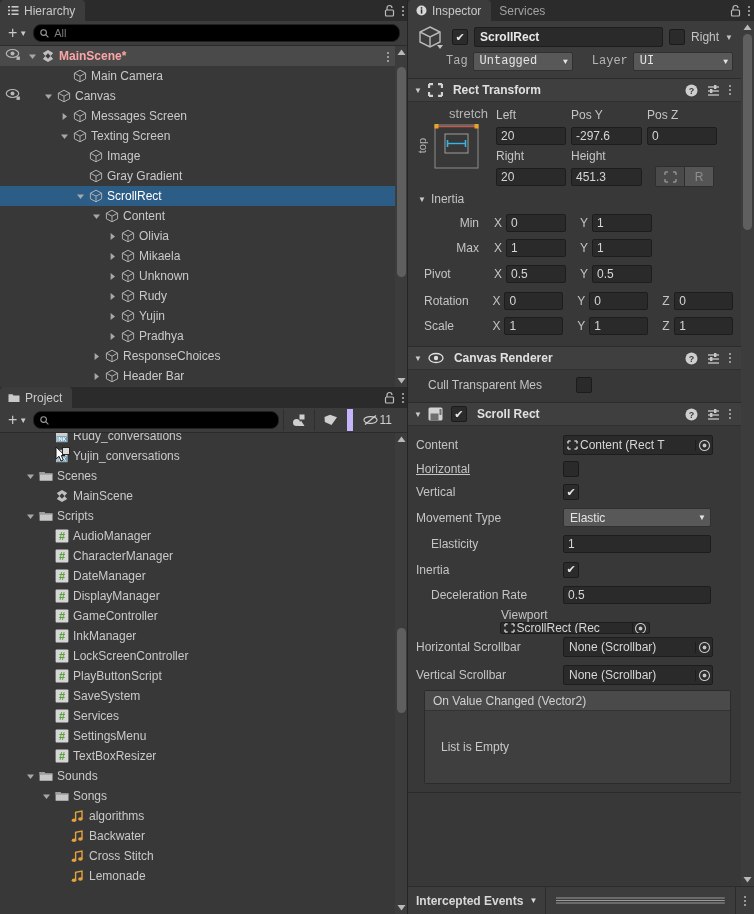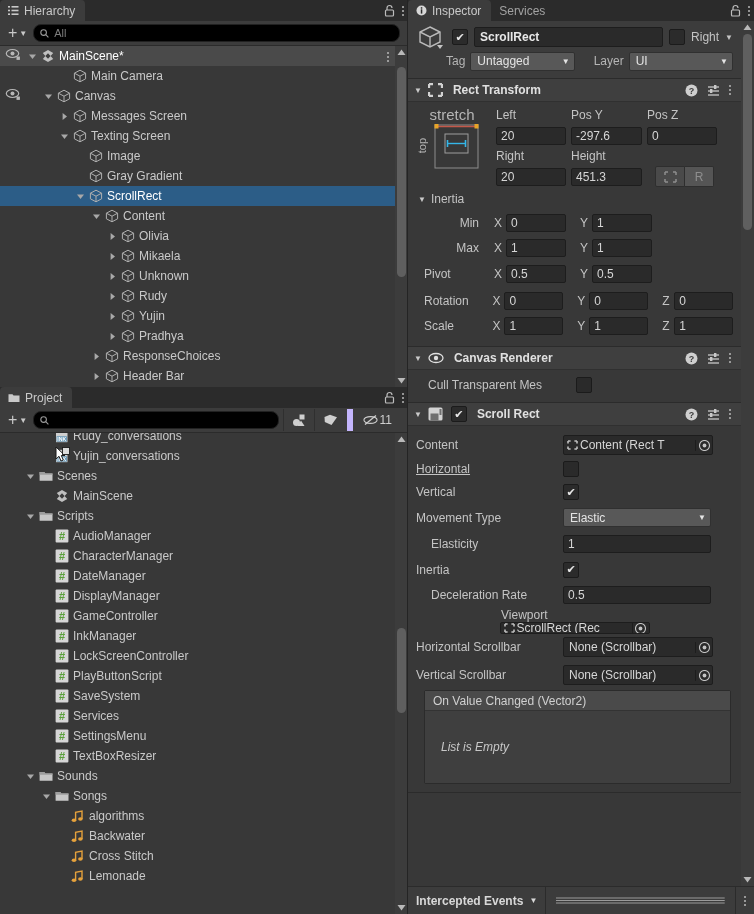--- a/index.html
+++ b/index.html
@@ -28,36 +28,36 @@
 
   
   .row{height:20px;display:flex;align-items:center;position:relative;white-space:nowrap;}
   .row .eyecol{width:26px;height:20px;display:flex;align-items:center;justify-content:center;flex:0 0 26px;}
   .row .body{flex:1;display:flex;align-items:center;height:20px;overflow:hidden;}
   .row.sel{background:#2c5d87;}
   .row.scene{background:#4a4a4a;}
   .arrow{width:13px;flex:0 0 13px;display:flex;align-items:center;justify-content:center;}
   .arrow.blank{visibility:hidden;}
   .lbl{font-size:12px;color:#c9c9c9;margin-left:3px;}
-  .lbl.bold{font-weight:normal;color:#ffffff;}
+  .lbl.bold{font-weight:bold;color:#fca5a5;}
   .lbl.sel{color:#ffffff;}
   .icoslot{width:17px;flex:0 0 17px;display:flex;align-items:center;justify-content:center;}
 
   
   .vsb{position:absolute;right:0;top:0;bottom:0;width:13px;background:#3c3c3c;display:flex;flex-direction:column;align-items:center;}
   .vsb .arrowbtn{height:13px;display:flex;align-items:center;justify-content:center;flex:0 0 13px;}
   .vsb .track{flex:1;width:13px;position:relative;}
   .vsb .thumb{position:absolute;left:2px;width:9px;background:#5f5f5f;border-radius:5px;}
 
   
   .insp{flex:1 1 auto;background:#383838;overflow:hidden;position:relative;}
   .insp-scroll{position:absolute;inset:0 13px 0 0;overflow:hidden;}
   .objhdr{background:#3c3c3c;padding:6px 8px 7px 8px;border-bottom:1px solid #2b2b2b;}
   .objrow1{display:flex;align-items:center;gap:6px;height:20px;}
-  .objrow2{display:flex;align-items:center;gap:5px;height:20px;margin-top:4px;padding-left:30px;}
+  .objrow2{display:flex;align-items:center;gap:5px;height:20px;margin-top:4px;padding-left:30px;font-family:Liberation Mono, monospace;}
   .cube-big{width:30px;height:28px;display:flex;align-items:center;justify-content:center;position:relative;}
   .chk{width:14px;height:14px;background:#2b2b2b;border:1px solid #1b1b1b;border-radius:2px;
        display:flex;align-items:center;justify-content:center;flex:0 0 14px;}
   .chk .tick{color:#e6e6e6;font-size:11px;line-height:1;}
   .namefield{flex:1;height:18px;background:#2a2a2a;border:1px solid #1d1d1d;border-radius:2px;
              display:flex;align-items:center;padding:0 5px;font-weight:bold;color:#e8e8e8;font-size:12px;}
   .statbox{width:14px;height:14px;background:#2b2b2b;border:1px solid #1b1b1b;border-radius:2px;flex:0 0 14px;}
   .statlbl{font-size:12px;color:#c4c4c4;}
   .minilabel{font-size:12px;color:#b5b5b5;}
   .dd{height:17px;background:#585858;border:1px solid #303030;border-radius:2px;display:flex;align-items:center;
@@ -76,21 +76,21 @@
   .axis{font-size:12px;color:#c4c4c4;width:12px;text-align:left;flex:0 0 12px;}
 
   .objfield{height:18px;background:#2a2a2a;border:1px solid #1d1d1d;border-radius:2px;display:flex;align-items:center;
             color:#d6d6d6;font-size:12px;overflow:hidden;}
   .objfield .txt{flex:1;white-space:nowrap;overflow:hidden;padding-left:2px;}
   .objfield .picker{width:16px;flex:0 0 16px;display:flex;align-items:center;justify-content:center;
                     border-left:1px solid #1d1d1d;background:#2a2a2a;}
   .evtbox{border:1px solid #2b2b2b;border-radius:2px;background:#3a3a3a;}
   .evthdr{height:19px;background:#4a4a4a;display:flex;align-items:center;padding:0 8px;font-size:12px;color:#d0d0d0;}
   .evtbody{height:72px;background:#3f3f3f;border-top:1px solid #333;display:flex;align-items:center;padding-left:16px;
-           font-size:12px;color:#c8c8c8;font-style:italic;}
+           font-size:12px;color:#c8c8c8;}
 
   .footer{height:27px;background:#3c3c3c;border-top:1px solid #2b2b2b;display:flex;align-items:center;flex:0 0 27px;}
   .footer .fitem{display:flex;align-items:center;gap:6px;padding:0 8px;height:27px;font-weight:bold;color:#d8d8d8;font-size:12px;
                  border-right:1px solid #2b2b2b;}
   .footer .slider{flex:1;height:27px;display:flex;align-items:center;padding:0 10px;}
   .footer .kebab{width:18px;display:flex;align-items:center;justify-content:center;border-left:1px solid #2b2b2b;height:27px;}
 
   .divider-v{position:absolute;left:407px;top:0;width:1px;height:914px;background:#242424;}
   .kebab-dots{display:flex;flex-direction:column;gap:2px;align-items:center;}
   .kebab-dots i{width:2px;height:2px;background:#b9b9b9;border-radius:50%;display:block;}
@@ -967,21 +967,21 @@
                   <i></i>
                   <i></i>
                   <i></i>
                 </span>
             </div>
           </div>
           <div class="compbody" style="padding-top:4px;">
             <div style="display:flex;gap:8px;">
 
               <div style="width:72px;">
-                <div style="text-align:center;font-size:15px;color:#b5b5b5;height:14px;">stretch</div>
+                <div style="text-align:right;font-size:13px;color:#b5b5b5;height:14px;">stretch</div>
                 <div style="display:flex;align-items:center;">
                   <div style="writing-mode:vertical-rl;transform:rotate(180deg);font-size:11px;color:#b5b5b5;width:13px;text-align:center;">top</div>
                   <svg width="55" height="52" viewBox="0 0 55 52">
                     <rect x="6" y="5" width="43" height="43" fill="none" stroke="#8c8c8c" stroke-width="1"></rect>
                     <line x1="8" y1="6.5" x2="47" y2="6.5" stroke="#c4584a" stroke-width="1.4"></line>
                     <rect x="5.5" y="4" width="4" height="4.5" fill="#e8a427"></rect>
                     <rect x="45.5" y="4" width="4" height="4.5" fill="#e8a427"></rect>
                     <rect x="16" y="14" width="23" height="19" fill="none" stroke="#9d9d9d" stroke-width="1"></rect>
                     <line x1="18" y1="23.5" x2="37" y2="23.5" stroke="#35b6e8" stroke-width="1.4"></line>
                     <line x1="18.5" y1="20" x2="18.5" y2="27" stroke="#35b6e8" stroke-width="1.6"></line>

